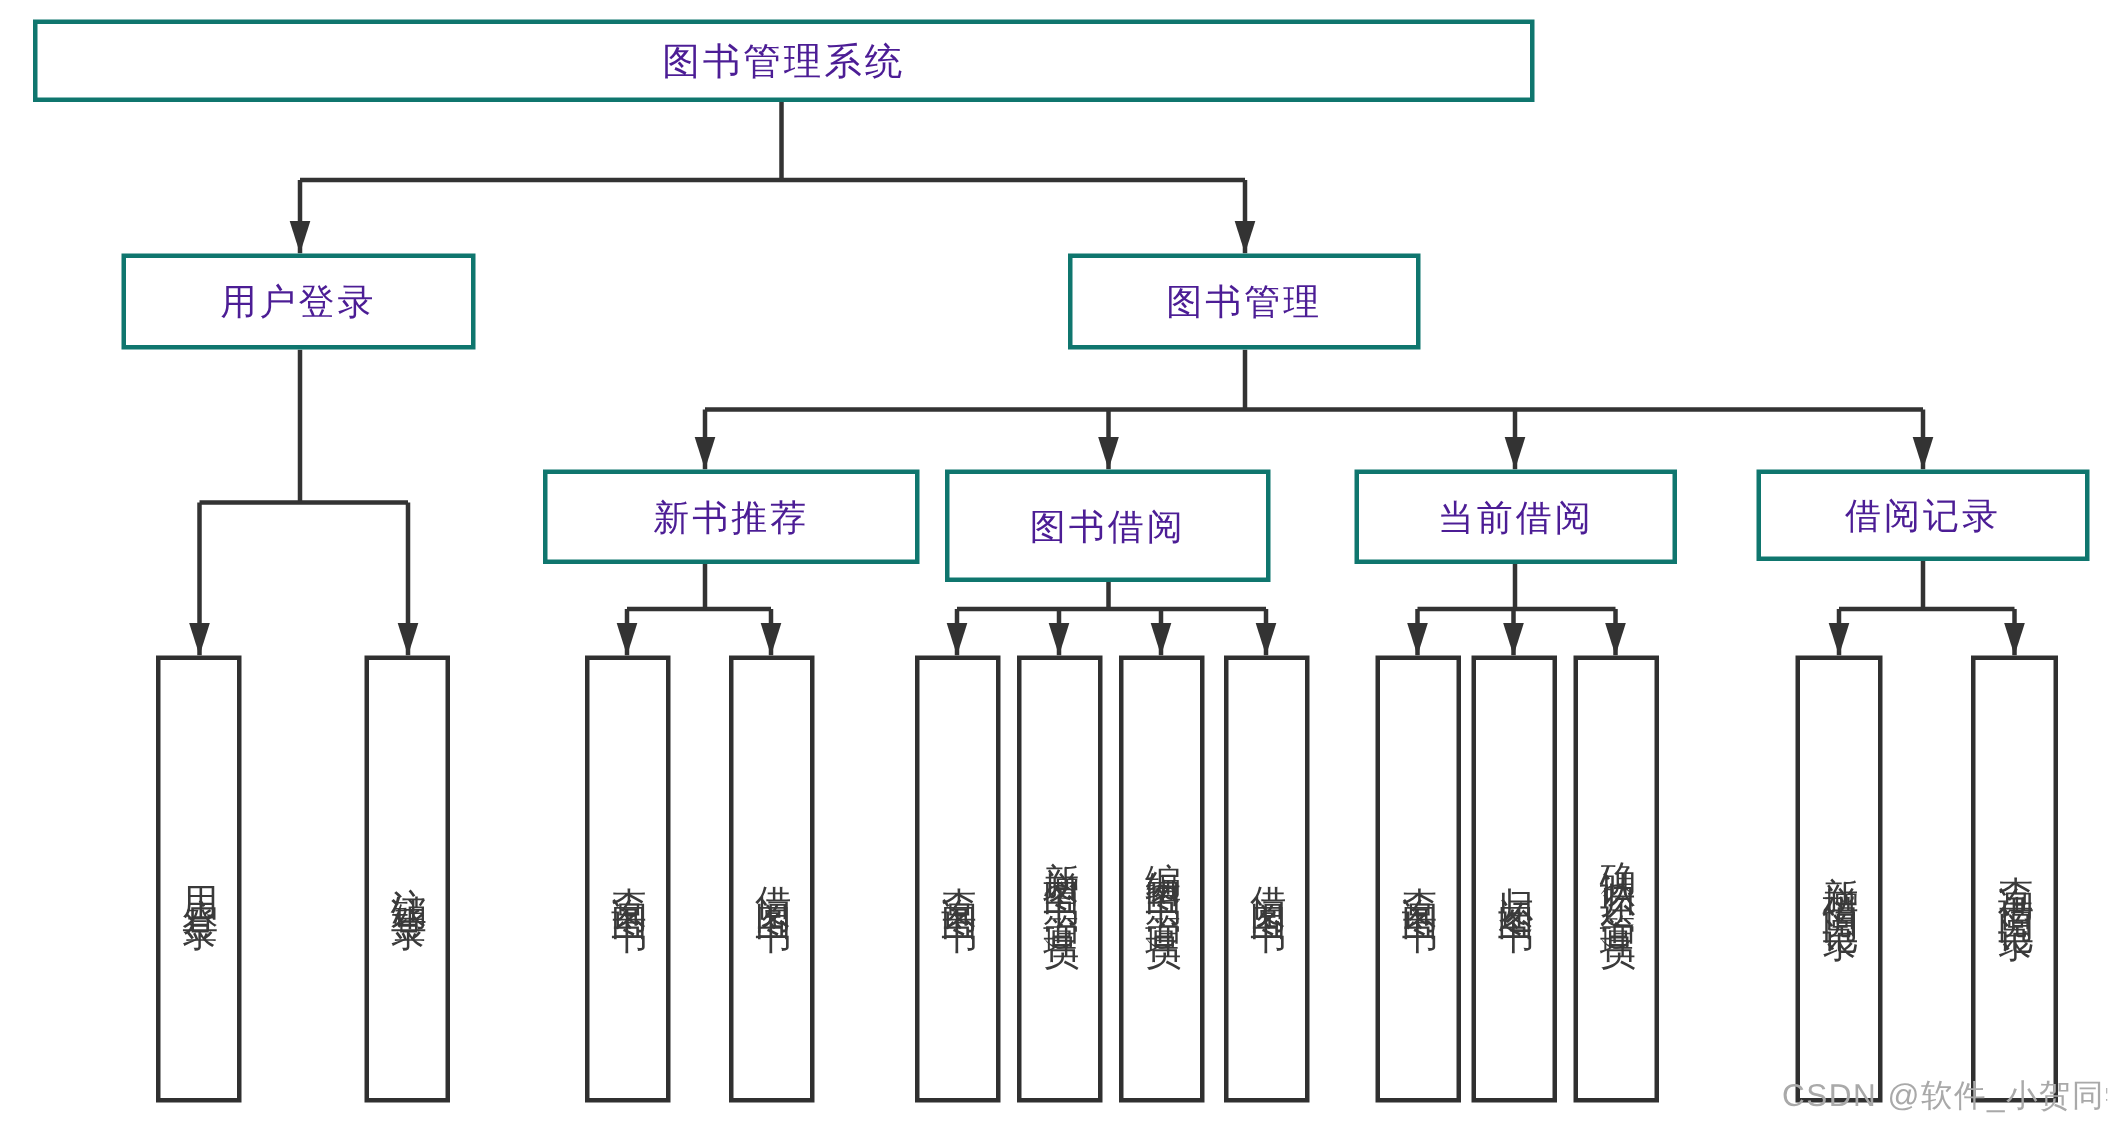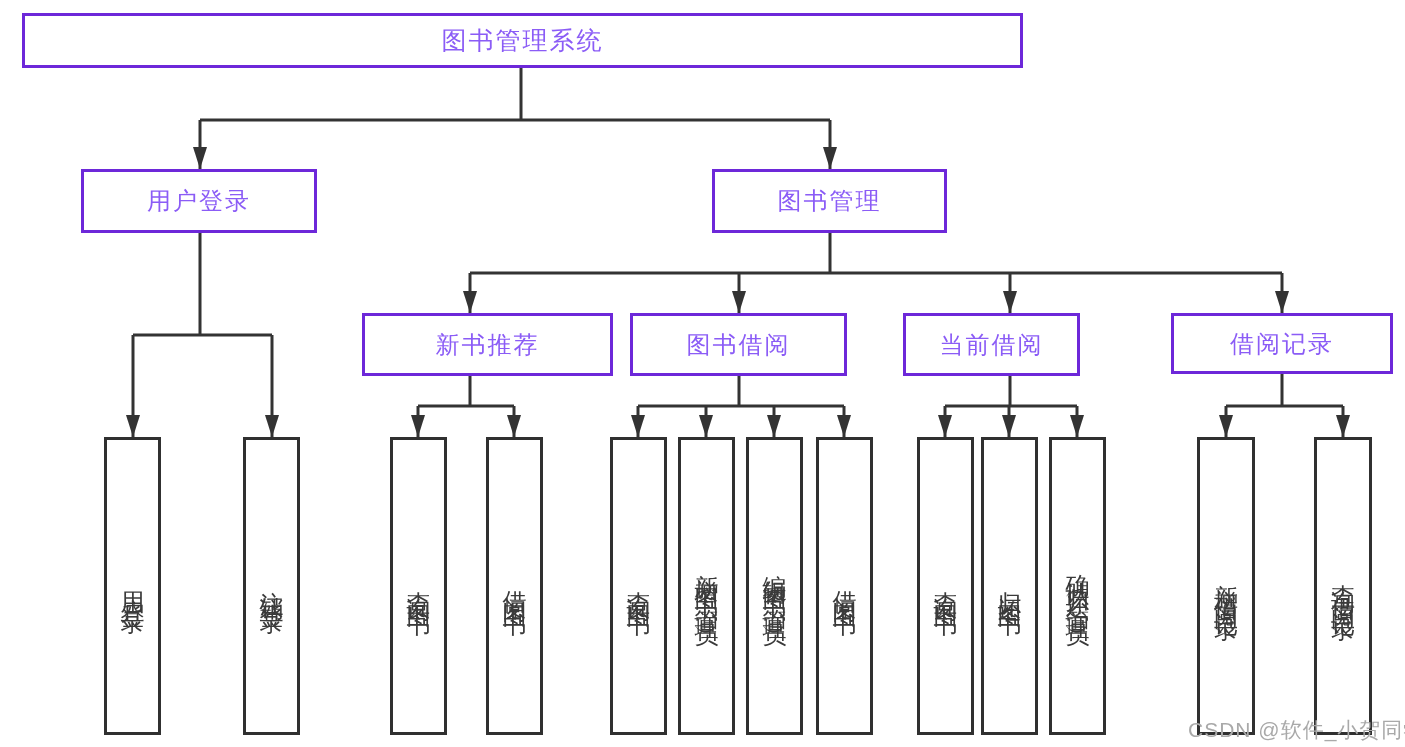--- a/index.html
+++ b/index.html
@@ -18,25 +18,25 @@
   }
   .connectors path.line {
     fill: none;
     stroke: #333333;
     stroke-width: 3;
   }
   .node {
     position: absolute;
     box-sizing: border-box;
     background: #ffffff;
-    border: 3px solid #6d28d9;
+    border: 3px solid #0f766e;
     display: flex;
     align-items: center;
     justify-content: center;
-    color: #8b5cf6;
+    color: #4c1d95;
     font-size: 24px;
     letter-spacing: 2px;
     white-space: nowrap;
   }
   .node.root { font-size: 25px; }
   .leaf {
     position: absolute;
     box-sizing: border-box;
     background: #ffffff;
     border: 3px solid #303030;
@@ -107,22 +107,22 @@
     <path class="line" d="M1226,406 V437" marker-end="url(#arrowhead)"></path>
     <path class="line" d="M1343,406 V437" marker-end="url(#arrowhead)"></path>
   </svg>
 
   <div class="node root" style="left:22px; top:13px; width:1001px; height:55px;">图书管理系统</div>
 
   <div class="node" style="left:81px; top:169px; width:236px; height:64px;">用户登录</div>
   <div class="node" style="left:712px; top:169px; width:235px; height:64px;">图书管理</div>
 
   <div class="node" style="left:362px; top:313px; width:251px; height:63px;">新书推荐</div>
-  <div class="node" style="left:630px; top:313px; width:217px; height:63px;">图书借阅</div>
-  <div class="node" style="left:903px; top:313px; width:177px; height:63px;">当前借阅</div>
+  <div class="node" style="left:630px; top:313px; width:217px; height:75px;">图书借阅</div>
+  <div class="node" style="left:903px; top:313px; width:215px; height:63px;">当前借阅</div>
   <div class="node" style="left:1171px; top:313px; width:222px; height:61px;font-family:Liberation Mono, monospace;">借阅记录</div>
 
   <div class="leaf" style="left:104px;">用户登录</div>
   <div class="leaf" style="left:243px;">注销登录</div>
   <div class="leaf" style="left:390px;">查询图书</div>
   <div class="leaf" style="left:486px;">借阅图书</div>
   <div class="leaf" style="left:610px;">查询图书</div>
   <div class="leaf" style="left:678px;">新增图书（管理员）</div>
   <div class="leaf" style="left:746px;">编辑图书（管理员）</div>
   <div class="leaf" style="left:816px;">借阅图书</div>

